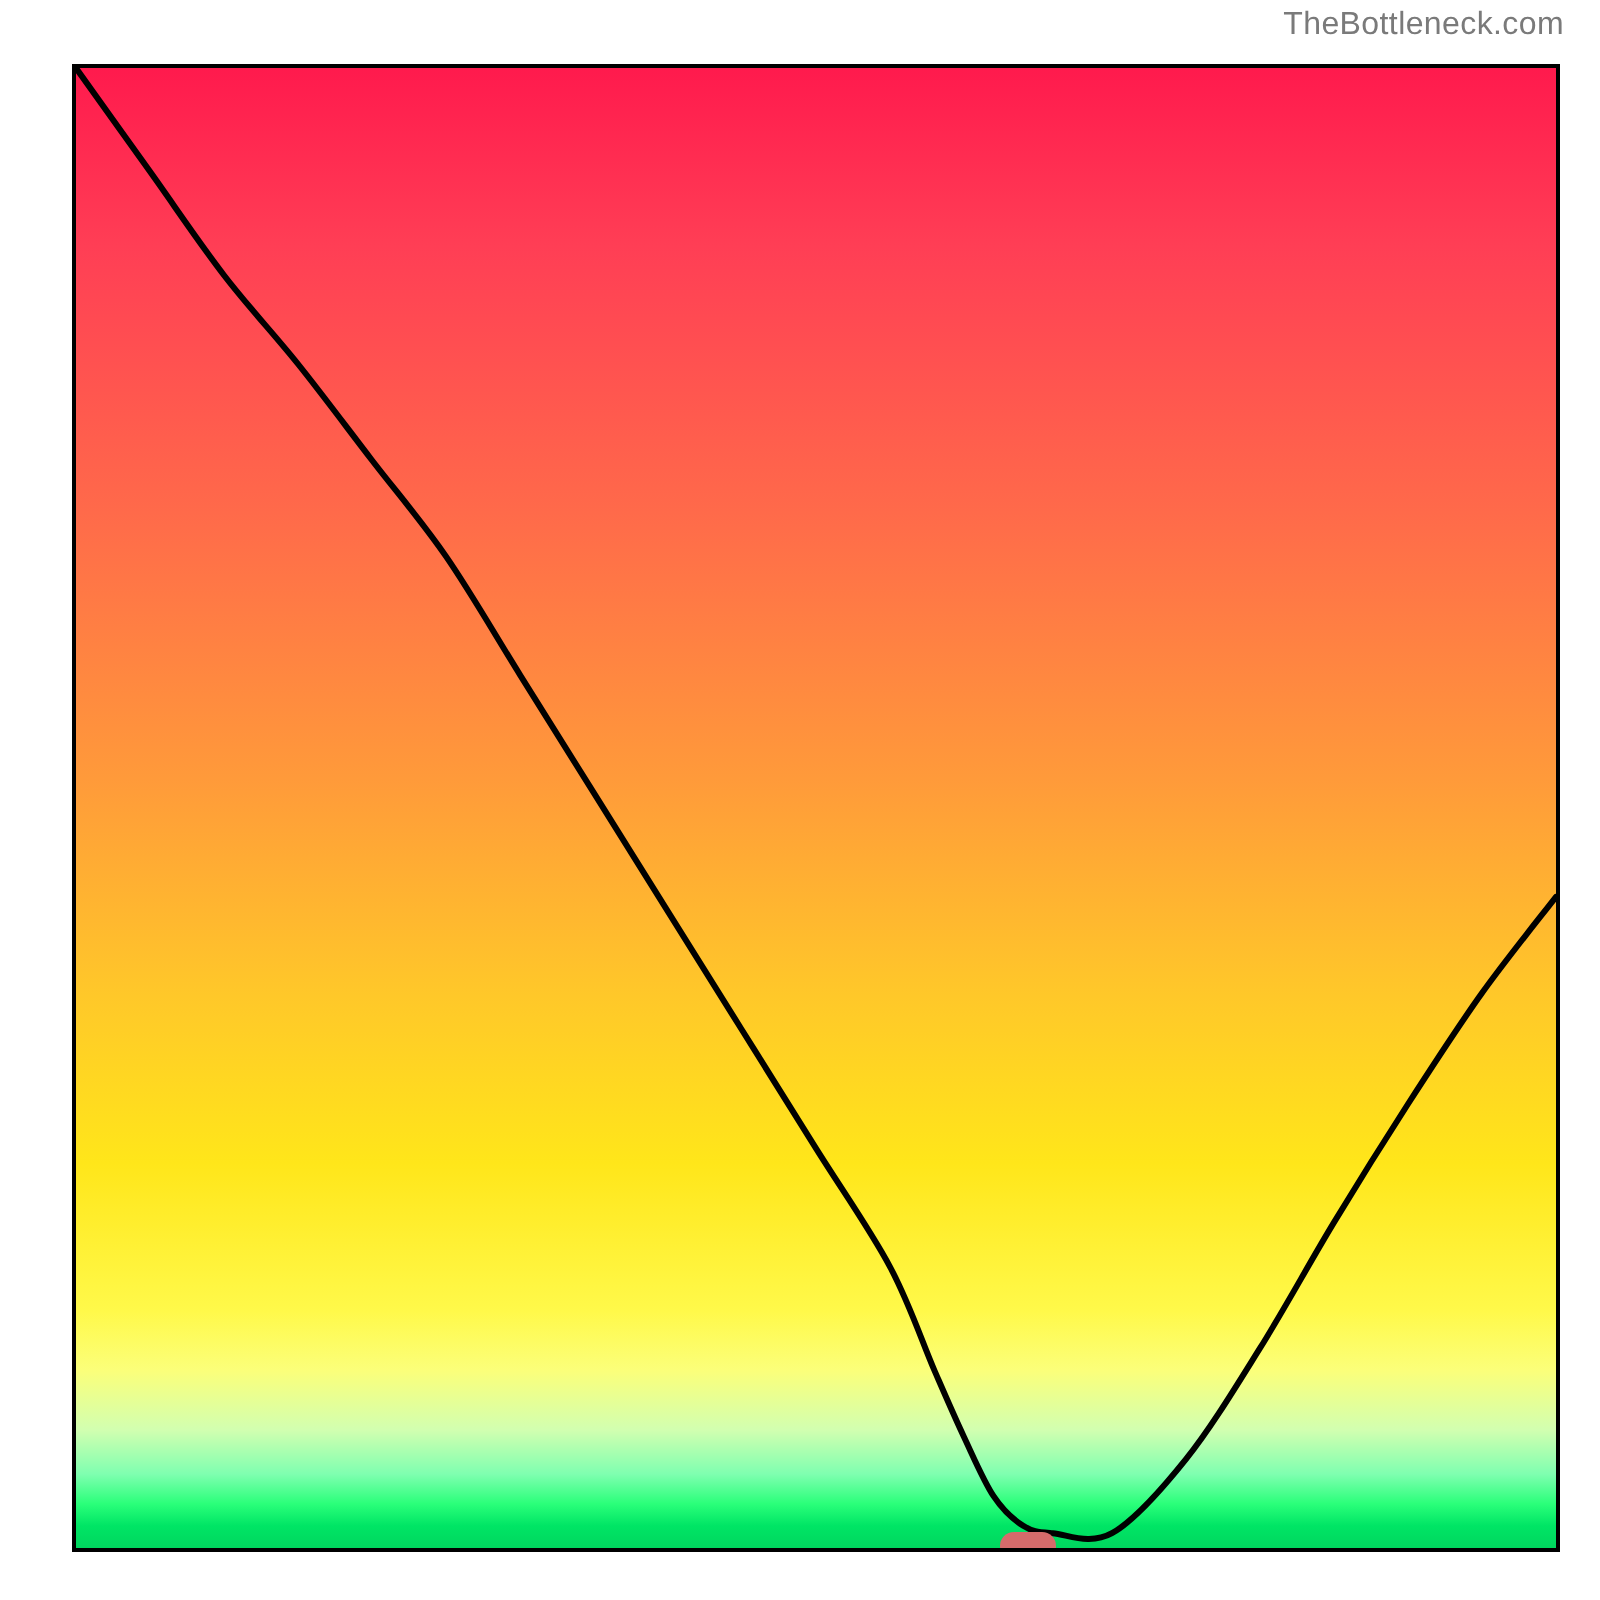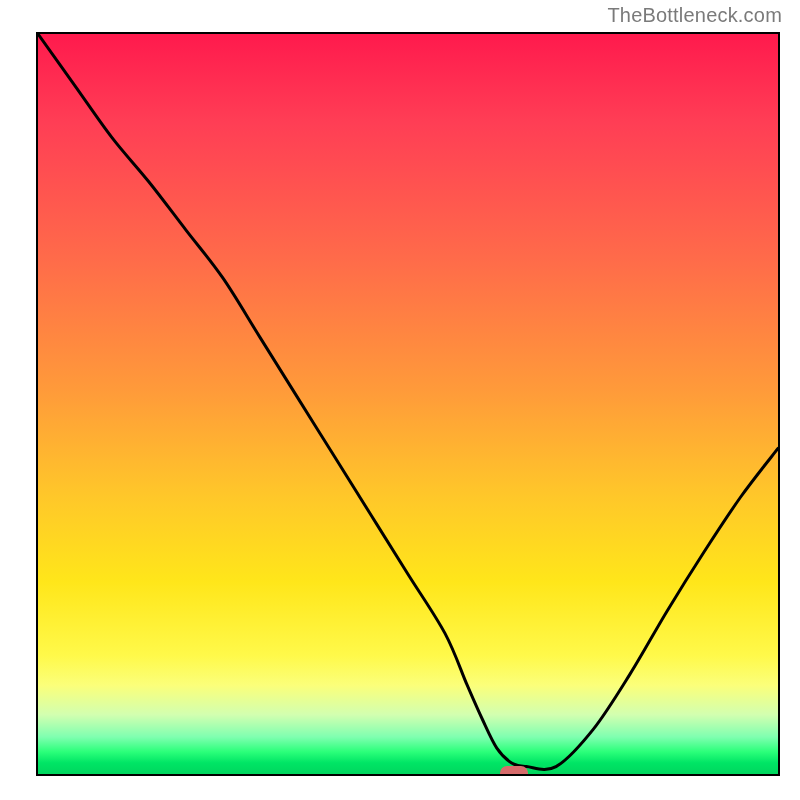--- a/index.html
+++ b/index.html
@@ -9,21 +9,21 @@
     background: #ffffff;
     position: relative;
     font-family: Arial, Helvetica, sans-serif;
     overflow: hidden;
   }
   .watermark {
     position: absolute;
     top: 4px;
     right: 18px;
     color: #7a7a7a;
-    font-size: 20px;
+    font-size: 16px;
     font-weight: 400;
     letter-spacing: 0.2px;
     z-index: 10;
     text-align: center;
   }
   .plot-area {
     position: absolute;
     
     left: 36px;
     top: 32px;

